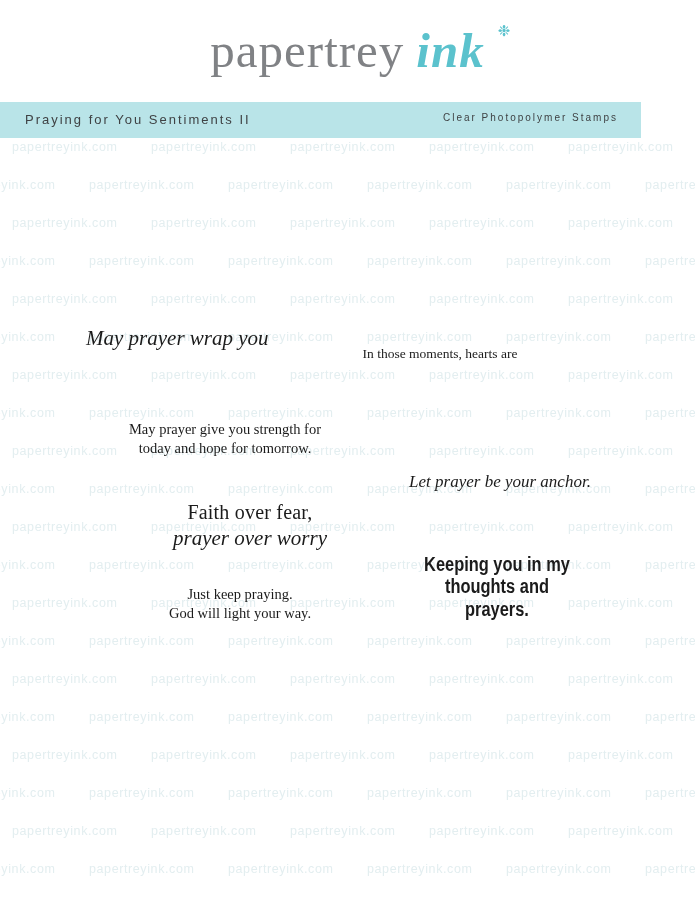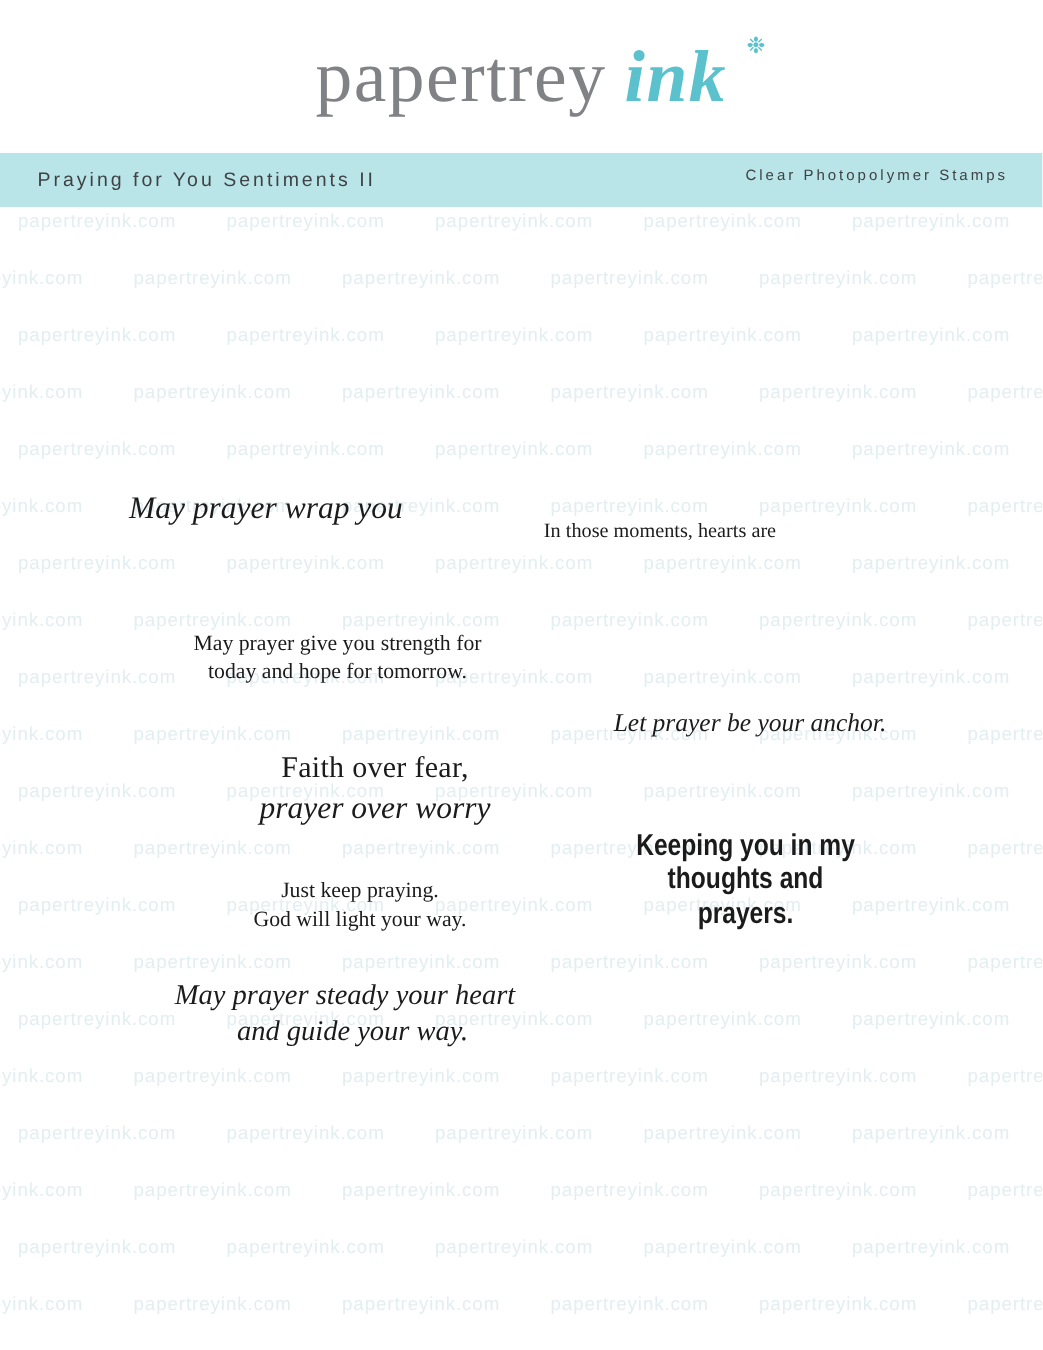--- a/index.html
+++ b/index.html
@@ -60,21 +60,21 @@
     font-size: 15px;
     line-height: 14px;
     text-align: center;
   }
 
   
   .bar {
     position: absolute;
     top: 102px;
     left: 0;
-    width: 695px;
+    width: 641px;
     height: 36px;
     background: #b9e4e8;
   }
   .bar-left {
     position: absolute;
     left: 25px;
     top: 10px;
     font-size: 13px;
     letter-spacing: 2.0px;
     color: #3f4244;
@@ -358,19 +358,15 @@
       <div>Keeping you in my</div>
       <div>thoughts and prayers.</div>
     </div>
 
     <div class="stamp serif" id="s7">
       <div>Just keep praying.</div>
       <div>God will light your way.</div>
     </div>
 
 
-    <div class="stamp script" id="s9">
-      <span class="l1">May prayer steady your heart</span>
-      <span class="l2">and guide your way.</span>
-    </div>
 
   </div>
 </div>
 
 </body></html>

